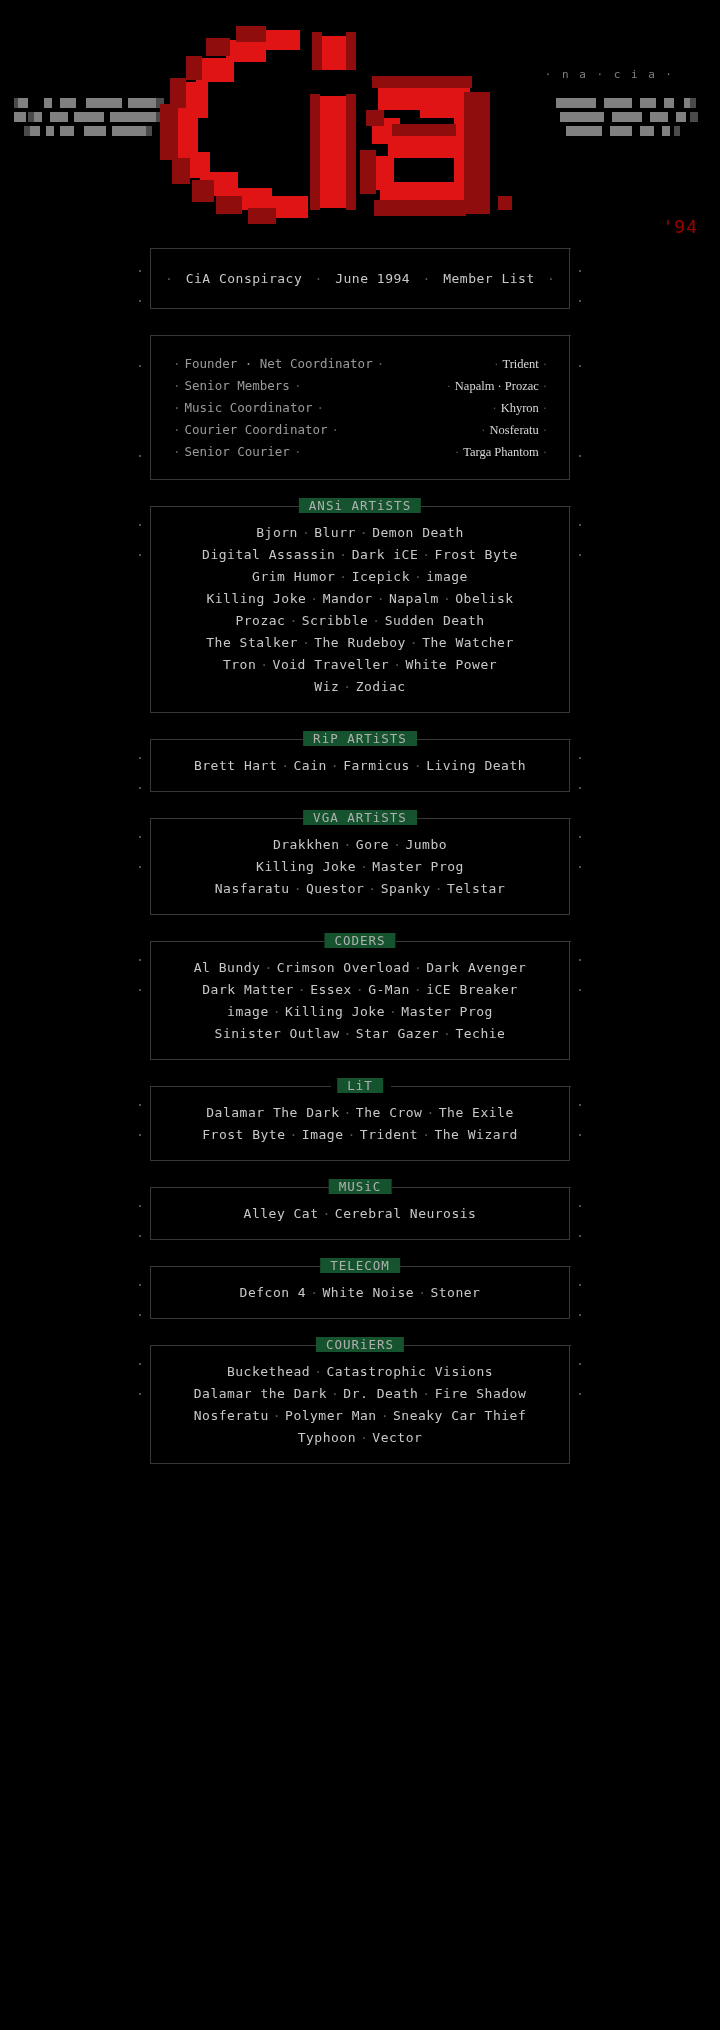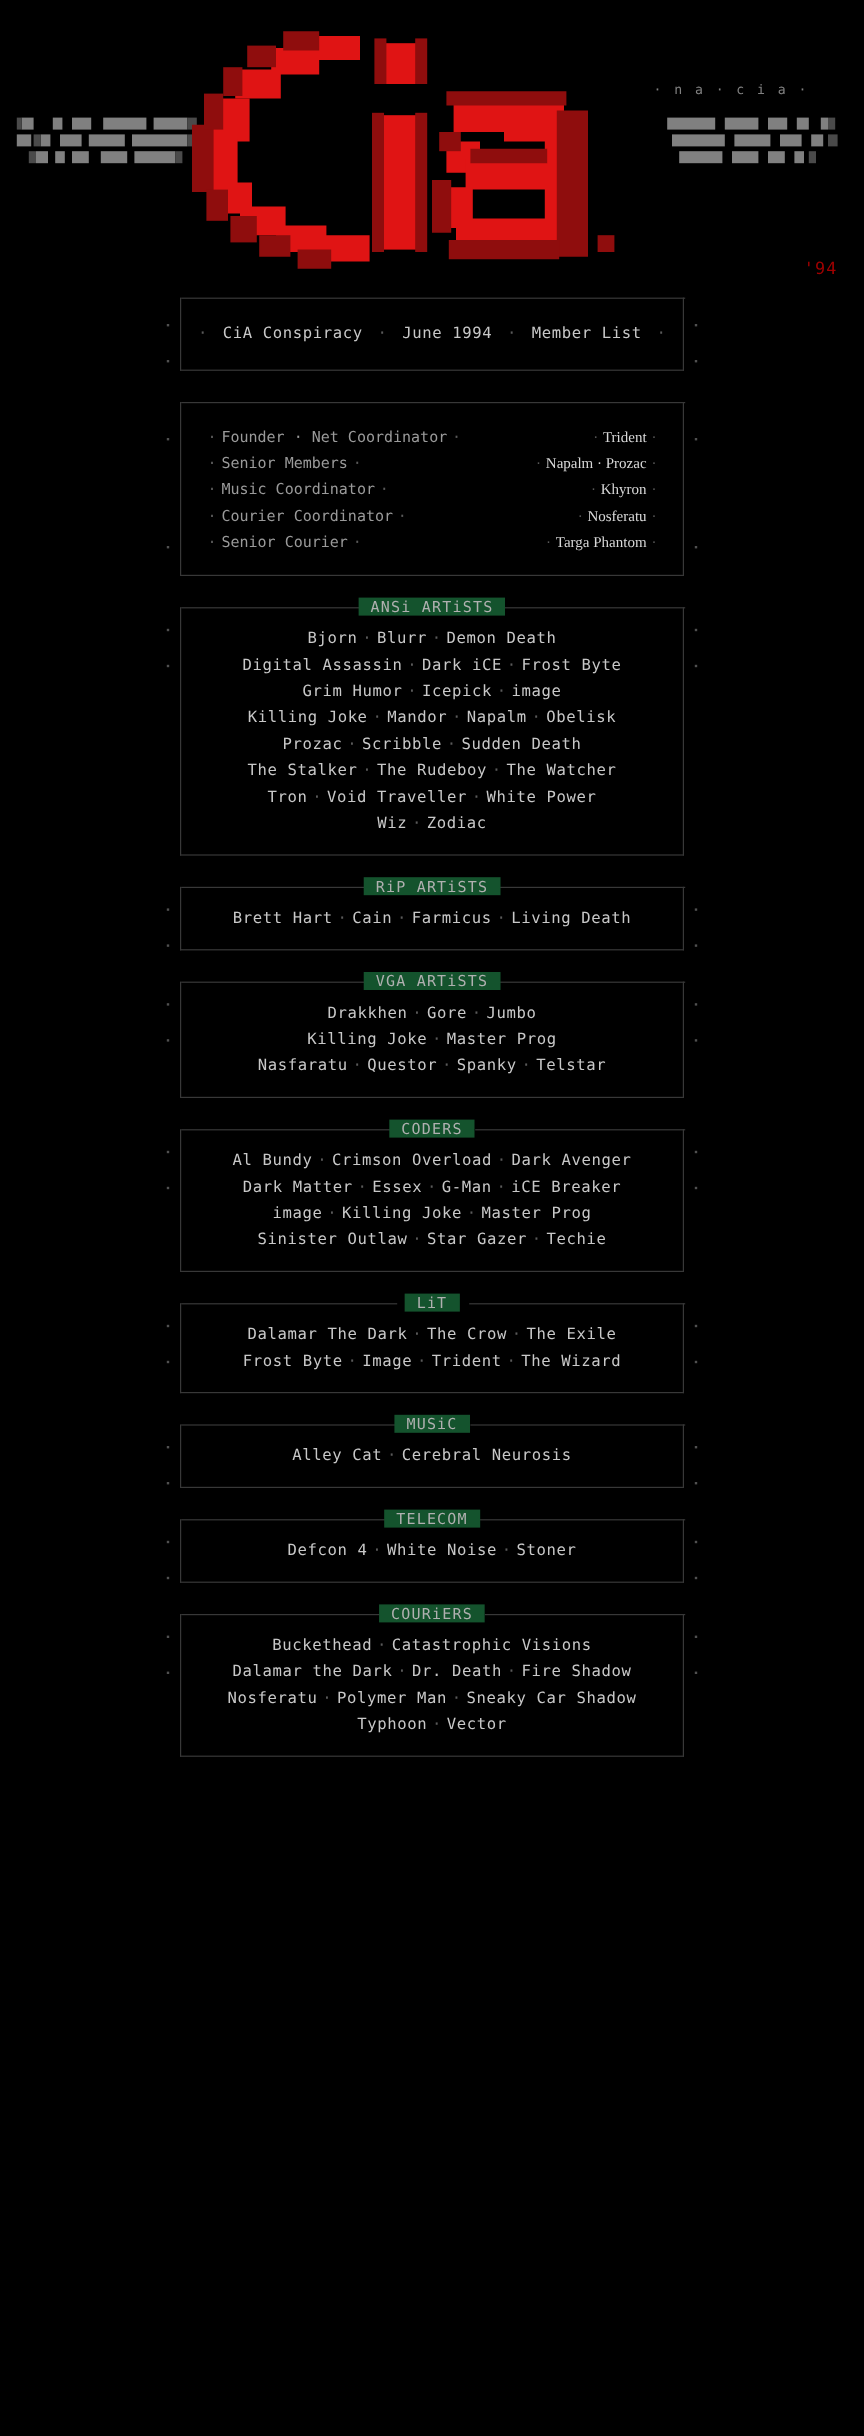--- a/index.html
+++ b/index.html
@@ -36,21 +36,21 @@
     top: 68px;
     color: #808080;
     font-size: 11px;
     letter-spacing: 2px;
   }
   .logo-year {
     position: absolute;
     right: 22px;
     top: 216px;
     color: #a00000;
-    font-size: 14px;
+    font-size: 18px;
     letter-spacing: 1px;
   }
 
   
   .panel-wrap {
     position: relative;
     width: 579px;
     margin: 0 auto;
   }
   .panel {
@@ -395,18 +395,18 @@
           <div class="seg" style="left: 0px; width: 167px;"></div>
           <div class="seg" style="left: 253px; width: 167px;"></div>
         </div>
         <div class="panel-title">COURiERS</div>
         <div class="tick-l" style="left: -12px; top: 18px;"></div>
         <div class="tick-l" style="left: -12px; top: 48px;"></div>
         <div class="tick-r" style="right: -12px; top: 18px;"></div>
         <div class="tick-r" style="right: -12px; top: 48px;"></div>
         <div class="row"><span class="name">Buckethead</span><span class="sep">·</span><span class="name">Catastrophic Visions</span></div>
         <div class="row"><span class="name">Dalamar the Dark</span><span class="sep">·</span><span class="name">Dr. Death</span><span class="sep">·</span><span class="name">Fire Shadow</span></div>
-        <div class="row"><span class="name">Nosferatu</span><span class="sep">·</span><span class="name">Polymer Man</span><span class="sep">·</span><span class="name">Sneaky Car Shadow</span></div>
+        <div class="row"><span class="name">Nosferatu</span><span class="sep">·</span><span class="name">Polymer Man</span><span class="sep">·</span><span class="name">Sneaky Car Thief</span></div>
         <div class="row"><span class="name">Typhoon</span><span class="sep">·</span><span class="name">Vector</span></div>
       </div>
     </div>
 
 </div>
 
 </body></html>

